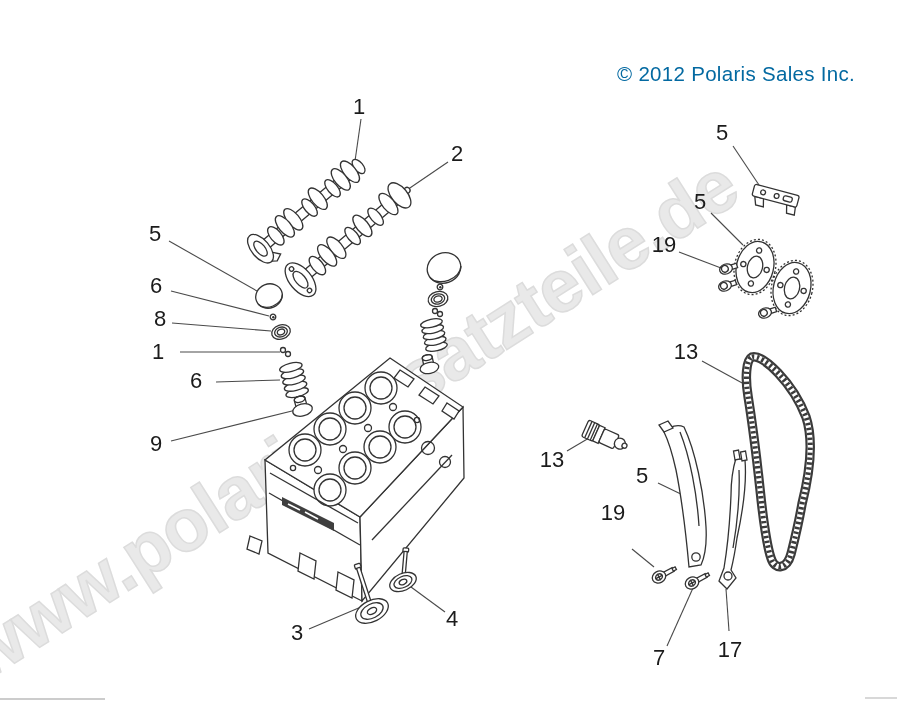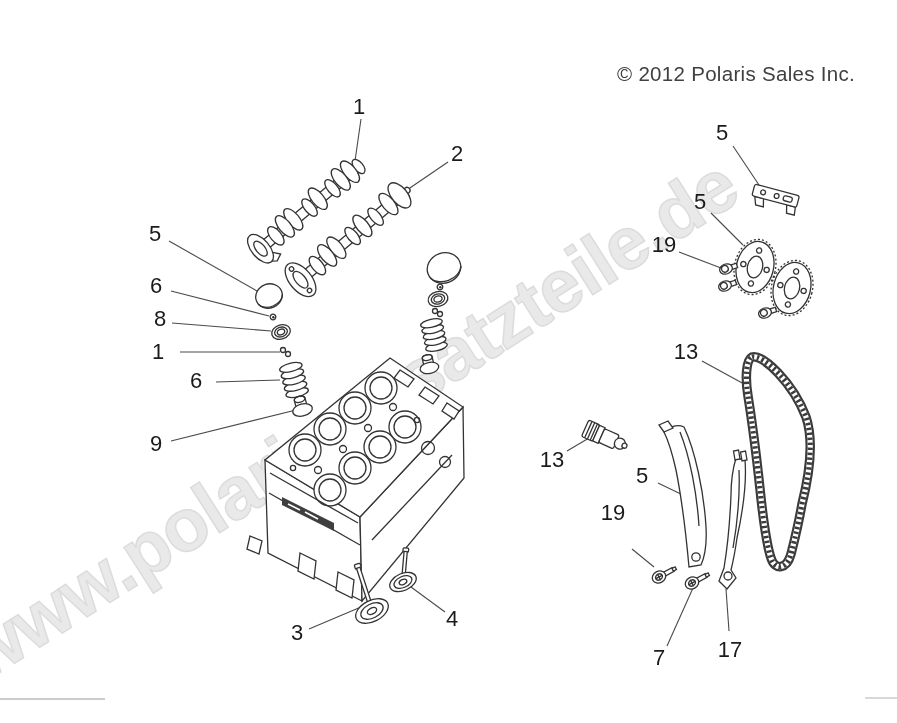--- a/index.html
+++ b/index.html
@@ -10,21 +10,21 @@
   #watermark{
     position:absolute;left:-30px;top:612px;height:100px;line-height:100px;
     white-space:nowrap;font-weight:bold;font-size:74px;letter-spacing:-1px;
     color:#e9e9e9;-webkit-text-stroke:1.5px #dcdcdc;
     transform:rotate(-32.5deg);transform-origin:left center;
     z-index:1;user-select:none;
   }
   #parts-svg{position:absolute;left:0;top:0;z-index:2;}
   #copyright{
     position:absolute;left:617px;top:62px;z-index:3;
-    font-size:20.5px;color:#404040;letter-spacing:.3px;
+    font-size:20.5px;color:#0369a1;letter-spacing:.3px;
   }
   .co{
     position:absolute;z-index:4;font-size:22px;color:#1b1b1b;
     transform:translate(-50%,-50%);
   }
   .rule{position:absolute;height:2px;background:#cccccc;z-index:3;}
   #rule-left{left:0;top:698px;width:105px;}
   #rule-right{left:865px;top:697px;width:32px;background:#d8d8d8;}
   svg .ln{stroke:#4a4a4a;stroke-width:1.1;}
   svg .p{stroke:#333;stroke-width:1.3;fill:#fff;}

